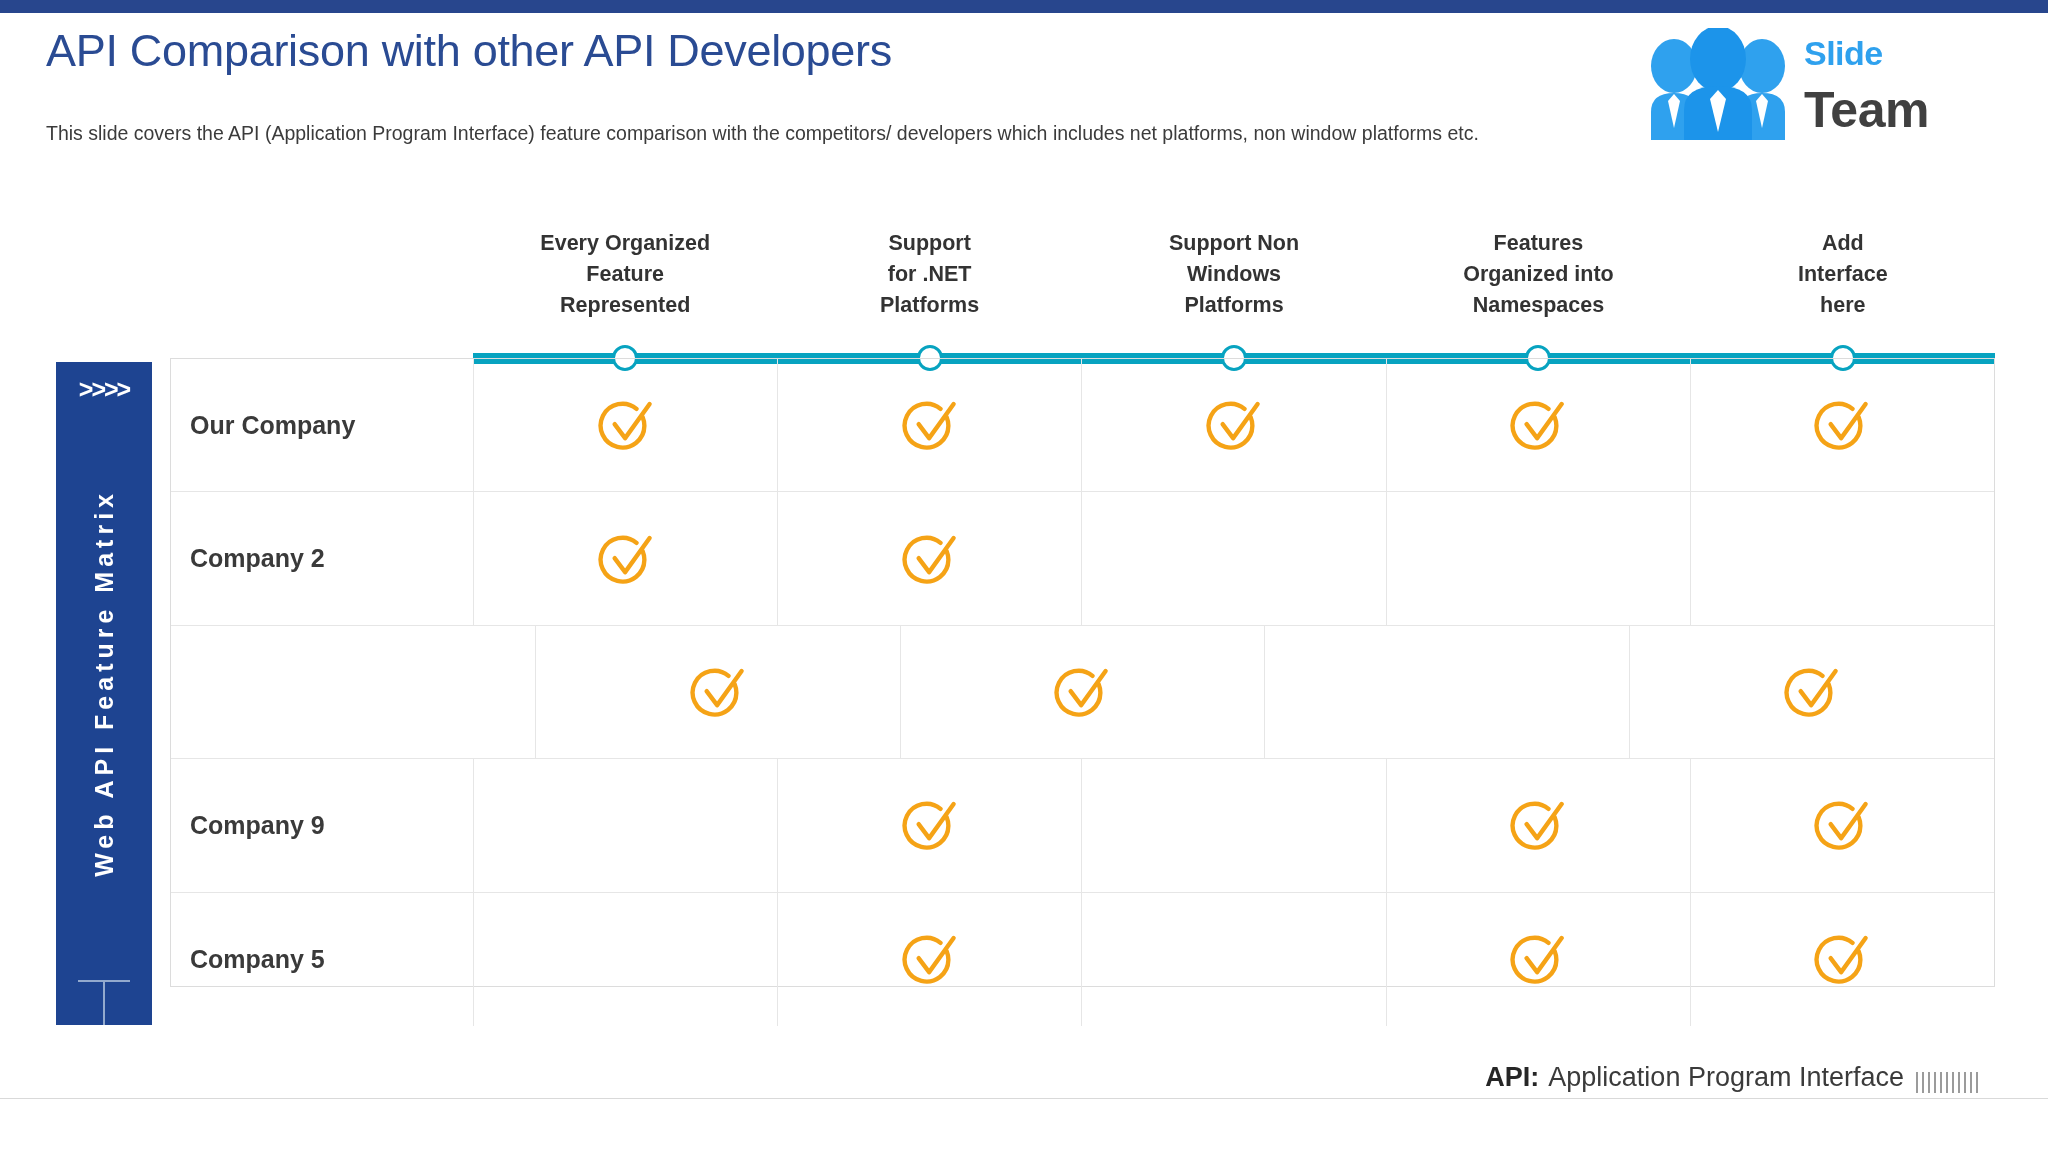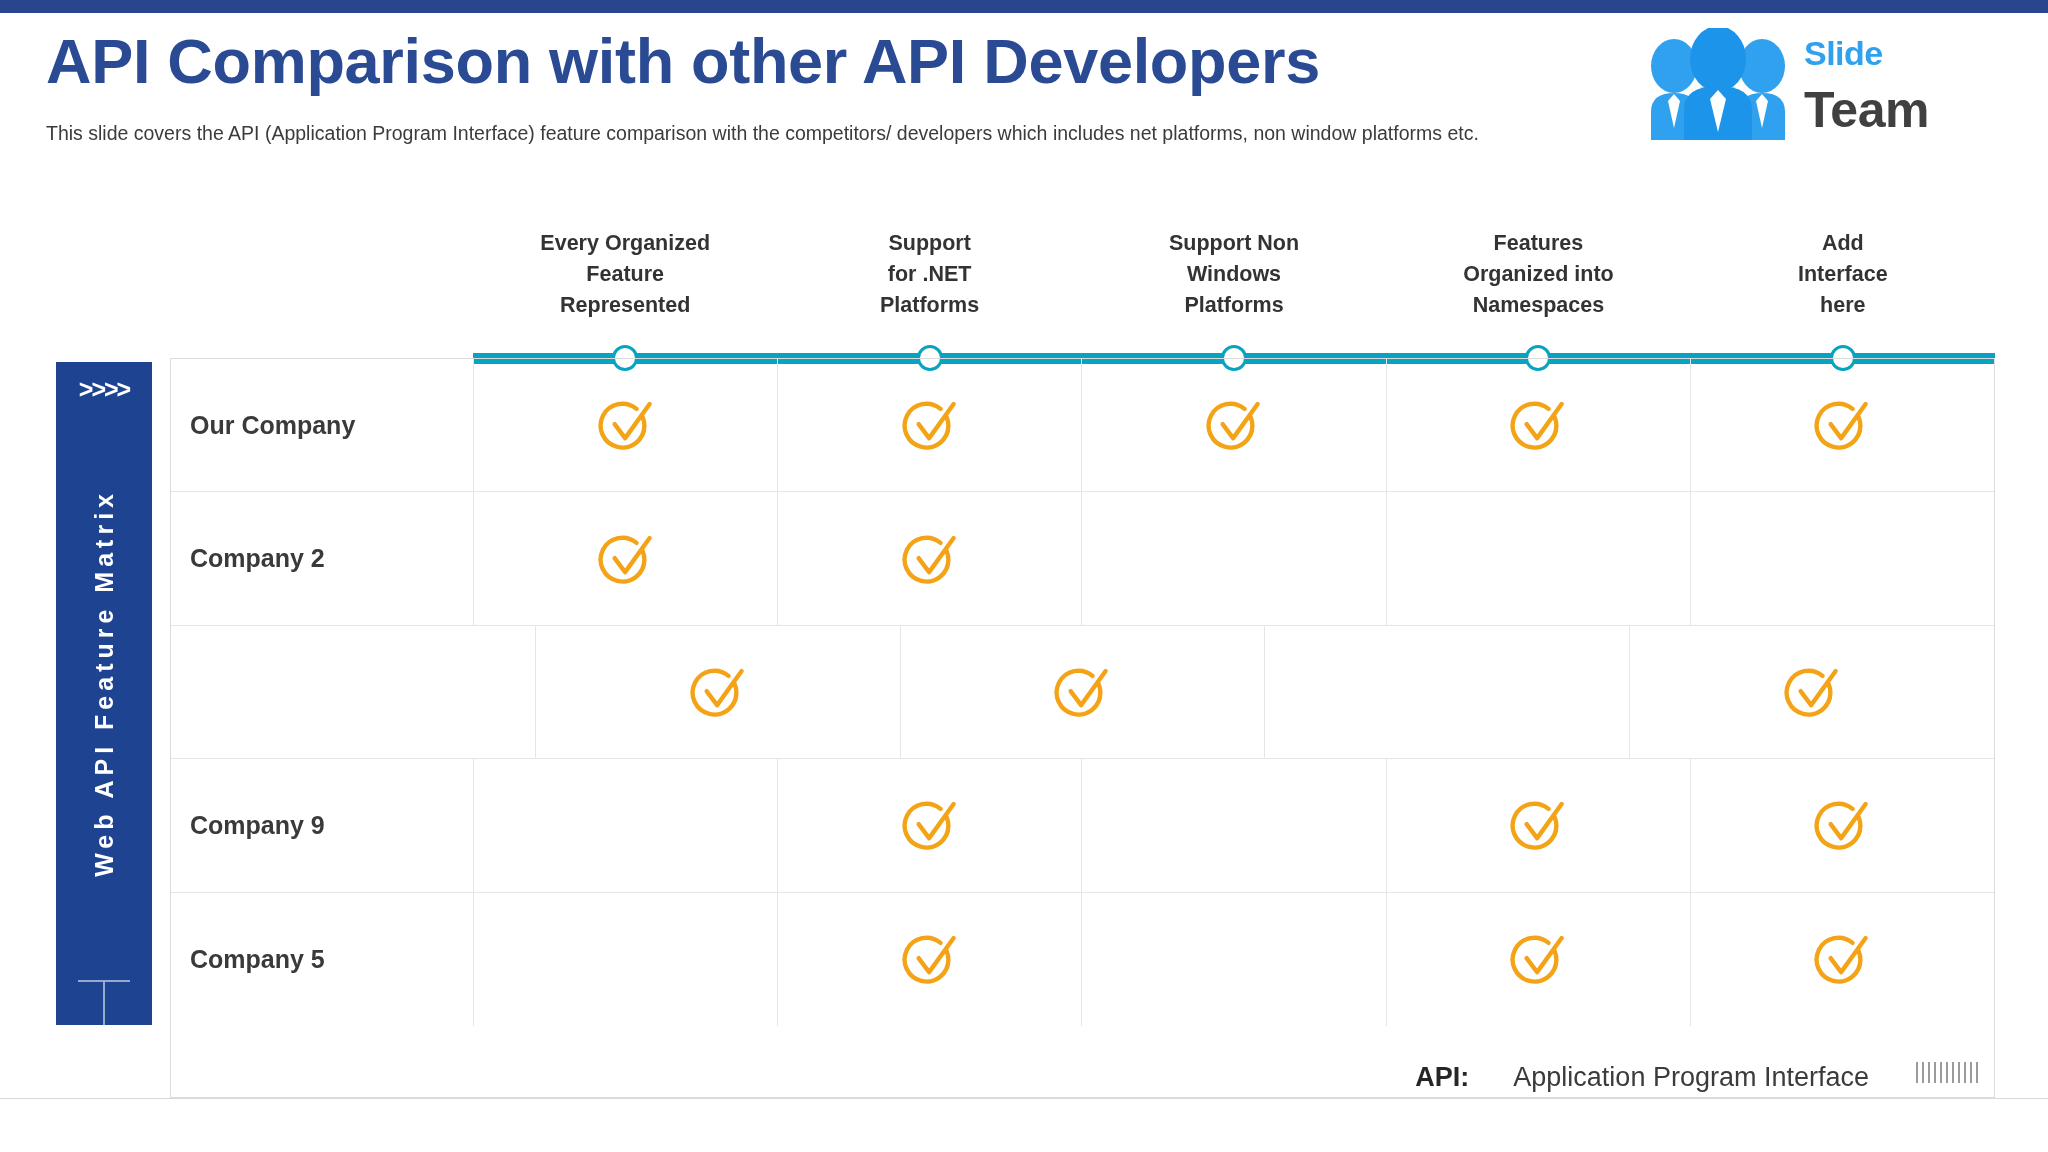--- a/index.html
+++ b/index.html
@@ -14,21 +14,21 @@
   
   .top-bar {
     position: absolute; left: 0; top: 0;
     width: 2048px; height: 13px;
     background: #28468D;
   }
 
   
   .page-title {
     position: absolute; left: 46px; top: 25px;
-    font-size: 63px; font-weight: bold; letter-spacing: -0.3px;
+    font-size: 45px; font-weight: normal; letter-spacing: -0.3px;
     color: #2A4B93; white-space: nowrap;
   }
   .page-subtitle {
     position: absolute; left: 46px; top: 122px;
     font-size: 19.5px; color: #3b3b3b; white-space: nowrap;
   }
 
   
   .logo { position: absolute; left: 1644px; top: 22px; width: 382px; height: 122px; }
   .logo-people { position: absolute; left: 0; top: 6px; width: 148px; height: 112px; }
@@ -89,21 +89,21 @@
   .tl-node {
     position: absolute; top: -8px; width: 26px; height: 26px;
     margin-left: -13px;
     border-radius: 50%;
     background: #ffffff; border: 3px solid #07A3C0;
   }
 
   
   .matrix {
     position: absolute; left: 170px; top: 358px;
-    width: 1825px; height: 740px;
+    width: 1825px; height: 629px;
     border: 1px solid #dcdcdc;
     border-collapse: collapse;
   }
   .m-row { display: flex; height: 133.4px; border-bottom: 1px solid #e6e6e6; }
   .m-row:last-child { border-bottom: none; }
   .m-label {
     width: 303px; flex: 0 0 303px;
     border-right: 1px solid #e6e6e6;
     display: flex; align-items: center;
     padding-left: 19px;
@@ -118,21 +118,21 @@
   .check-icon { width: 56px; height: 56px; display: block; }
   .check-empty { width: 56px; height: 56px; display: block; }
 
   
   .footer-rule {
     position: absolute; left: 0; top: 1098px;
     width: 2048px; height: 1px; background: #d9d9d9;
   }
   .footer-note {
     position: absolute; right: 70px; top: 1062px;
-    display: flex; align-items: flex-start; white-space: nowrap; gap: 35px;
+    display: flex; align-items: flex-end; white-space: nowrap;
   }
   .footer-key { font-size: 27px; font-weight: bold; color: #262626; }
   .footer-val { font-size: 27px; color: #3b3b3b; margin-left: 9px; }
   .footer-bars { margin-left: 12px; display: flex; gap: 4px; align-items: flex-end; }
   .footer-bars i { display: block; width: 2px; height: 21px; background: #9b9b9b; }
 </style>
 </head>
 <body>
 
 <div class="slide">

